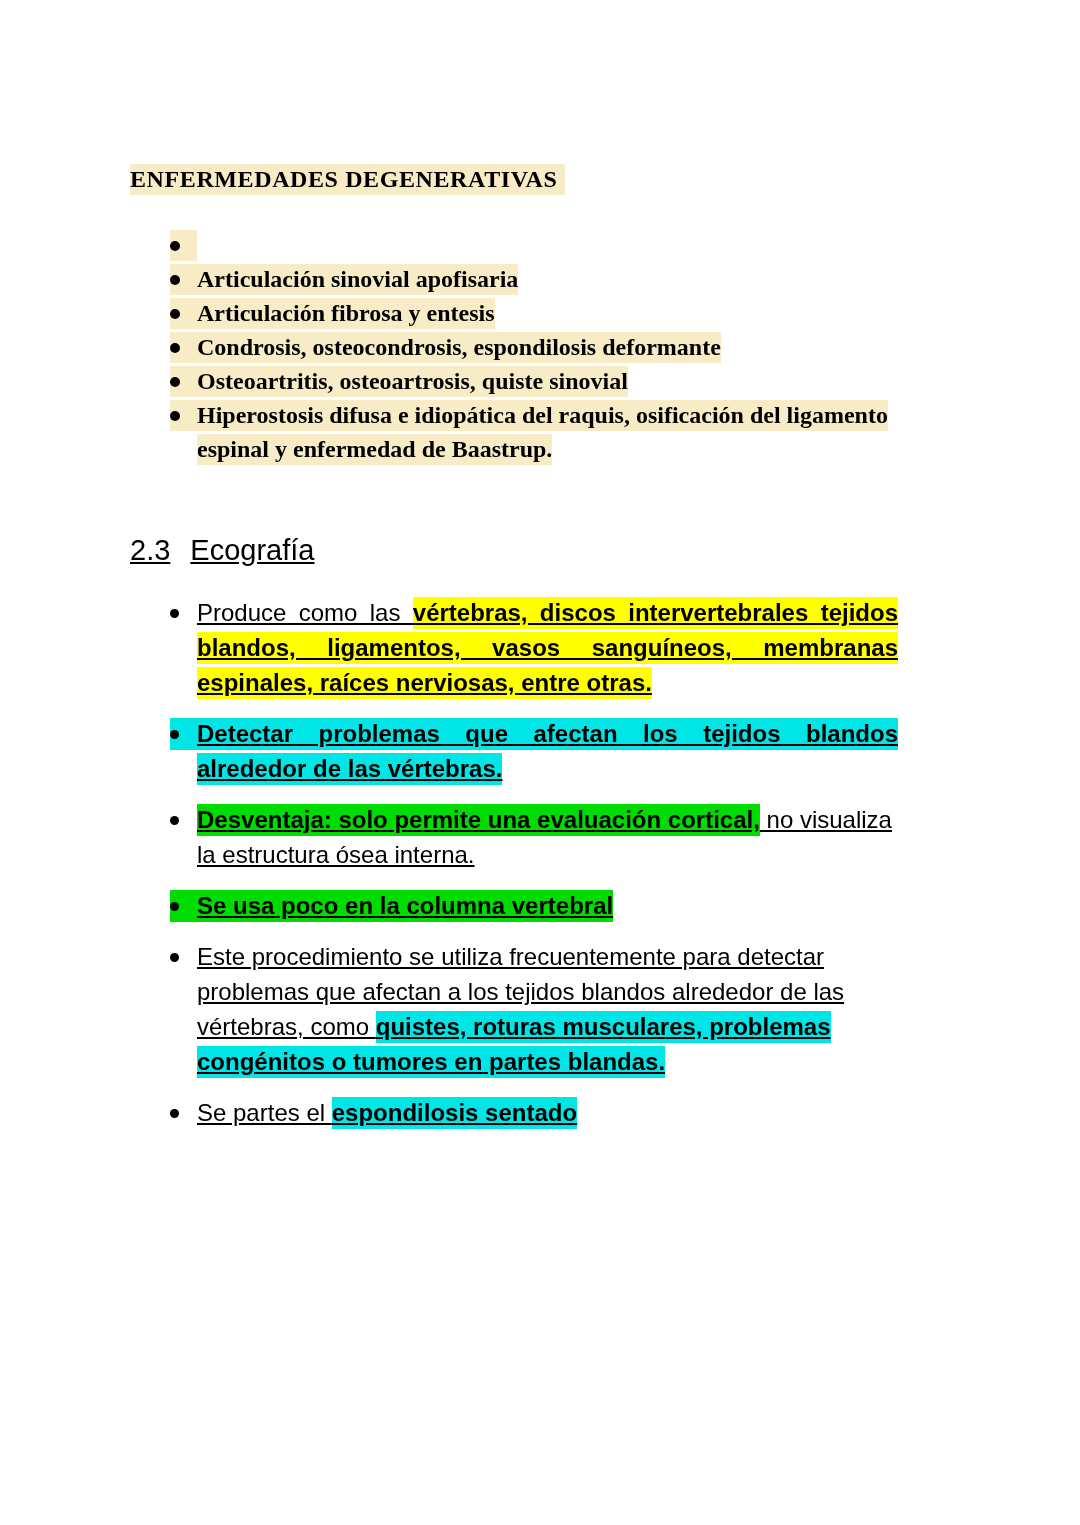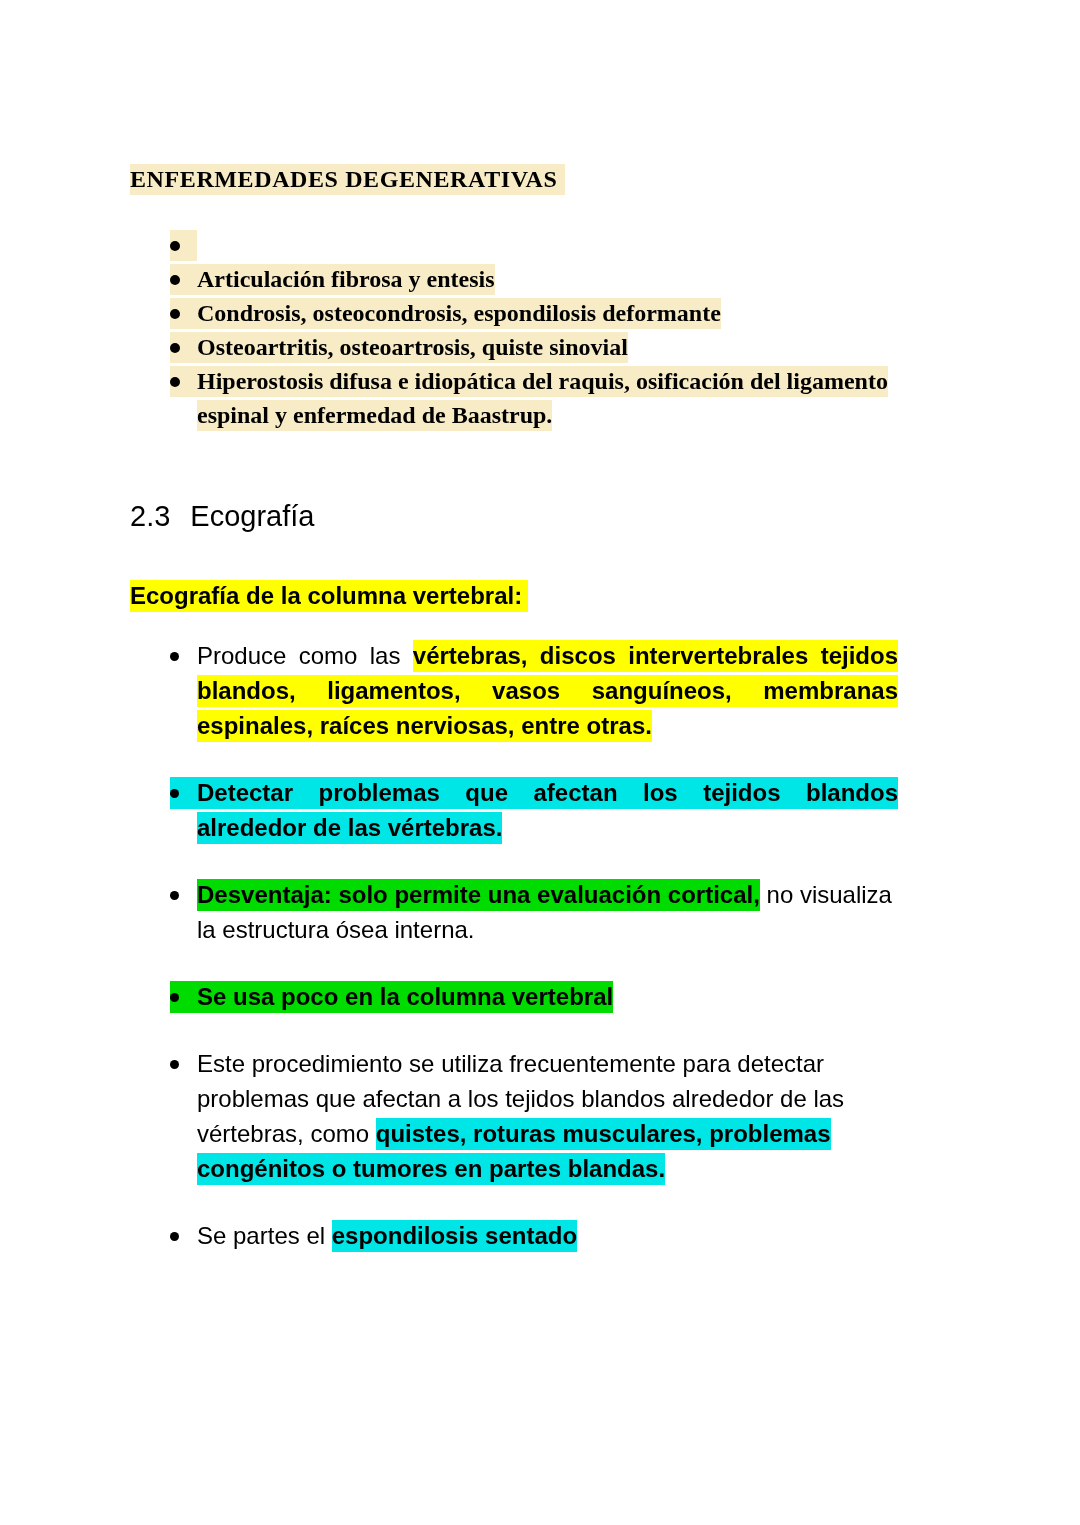--- a/index.html
+++ b/index.html
@@ -58,63 +58,62 @@
     border-radius: 50%;
     background: #000;
     vertical-align: 2px;
   }
   .s2 .dot::before { width: 9px; height: 9px; vertical-align: 3px; }
 
   
   .s2 {
     font-size: 24px;
     line-height: 35px;
+    text-decoration: underline;
   }
   .s2-title {
     margin: 64px 0 0 0;
     font-size: 29px;
     line-height: 40px;
     font-weight: 400;
   }
   .s2-title .title-text { margin-left: 20px; }
   .s2-subheading {
     margin-top: 42px;
     font-weight: 700;
   }
   .s2-subheading .hl { padding-right: 6px; }
   .s2-bullets { margin-top: 25px; }
-  .s2-item + .s2-item { margin-top: 32px; }
+  .s2-item + .s2-item { margin-top: 16px; }
   .s2-item.justify { text-align: justify; }
   .b { font-weight: 700; }
 </style>
 </head>
 <body>
 
 <div class="page">
 
   <section class="s1">
     <div class="s1-heading">
       <span class="hl hl-cream">ENFERMEDADES DEGENERATIVAS</span>
     </div>
     <div>
         <div class="s1-item"><span class="hl hl-cream"><span class="dot"></span></span></div>
+        <div class="s1-item"><span class="hl hl-cream"><span class="dot"></span><span>Articulación sinovial apofisaria</span></span></div>
         <div class="s1-item"><span class="hl hl-cream"><span class="dot"></span><span>Articulación fibrosa y entesis</span></span></div>
         <div class="s1-item"><span class="hl hl-cream"><span class="dot"></span><span>Condrosis, osteocondrosis, espondilosis deformante</span></span></div>
         <div class="s1-item"><span class="hl hl-cream"><span class="dot"></span><span>Osteoartritis, osteoartrosis, quiste sinovial</span></span></div>
         <div class="s1-item"><span class="hl hl-cream"><span class="dot"></span><span>Hiperostosis difusa e idiopática del raquis, osificación del ligamento espinal y enfermedad de Baastrup.</span></span></div>
       </div>
   </section>
 
   <section class="s2">
     <h2 class="s2-title">
       <span class="num">2.3</span><span class="title-text">Ecografía</span>
     </h2>
-    <div class="s2-subheading">
-      <span class="hl hl-yellow">Ecografía de la columna vertebral:</span>
-    </div>
     <div class="s2-bullets">
         <div class="s2-item justify"><span class="dot"></span><span>Produce como las </span><span class="b hl hl-yellow">vértebras, discos intervertebrales tejidos blandos, ligamentos, vasos sanguíneos, membranas espinales, raíces nerviosas, entre otras.</span></div>
         <div class="s2-item justify"><span class="hl hl-cyan"><span class="dot"></span><span class="b">Detectar problemas que afectan los tejidos blandos alrededor de las vértebras.</span></span></div>
         <div class="s2-item"><span class="dot"></span><span class="b hl hl-green">Desventaja: solo permite una evaluación cortical,</span><span> no visualiza la estructura ósea interna.</span></div>
         <div class="s2-item"><span class="hl hl-green"><span class="dot"></span><span class="b">Se usa poco en la columna vertebral</span></span></div>
         <div class="s2-item"><span class="dot"></span><span>Este procedimiento se utiliza frecuentemente para detectar problemas que afectan a los tejidos blandos alrededor de las vértebras, como </span><span class="b hl hl-cyan">quistes, roturas musculares, problemas congénitos o tumores en partes blandas.</span></div>
         <div class="s2-item"><span class="dot"></span><span>Se partes el </span><span class="b hl hl-cyan">espondilosis sentado</span></div>
       </div>
   </section>
 

